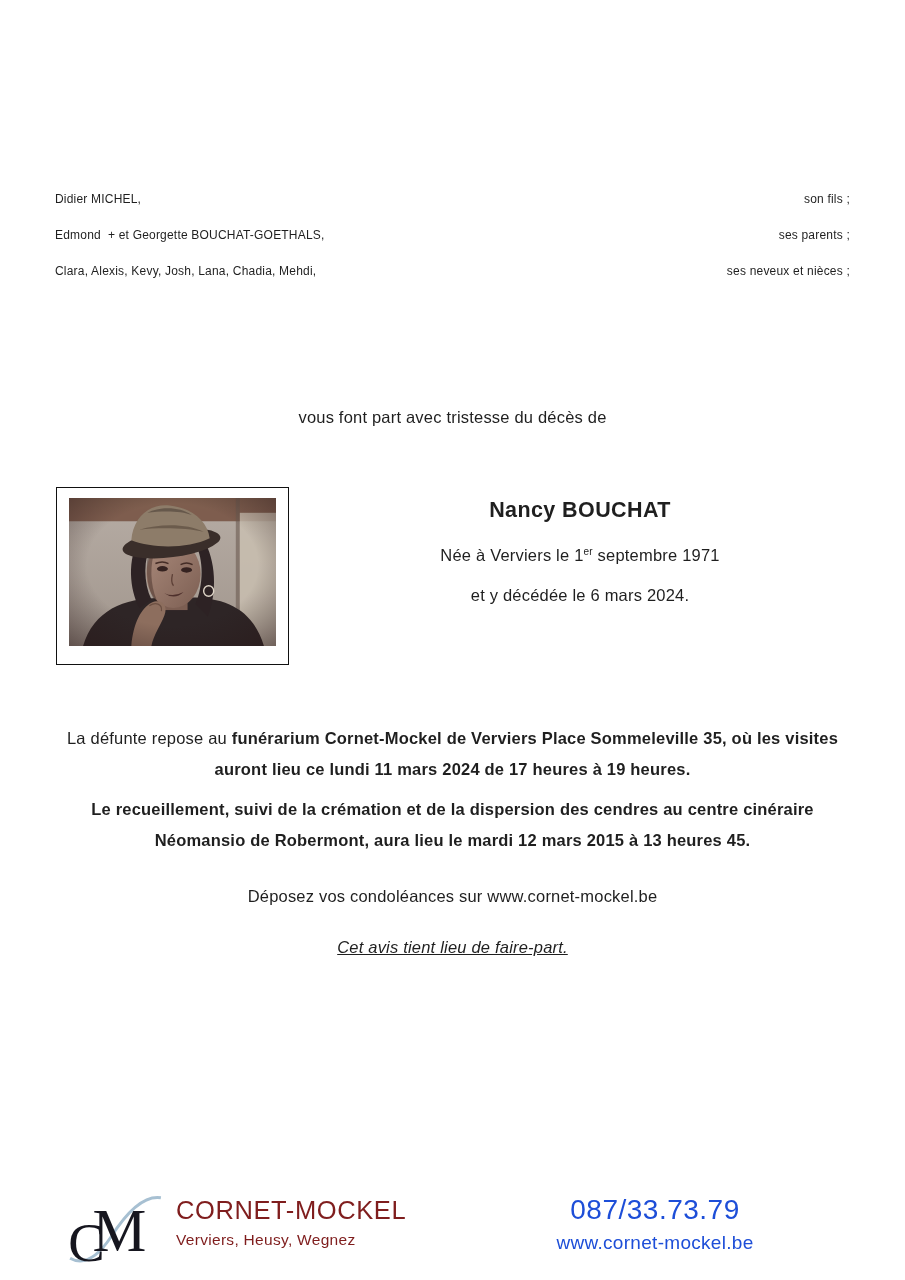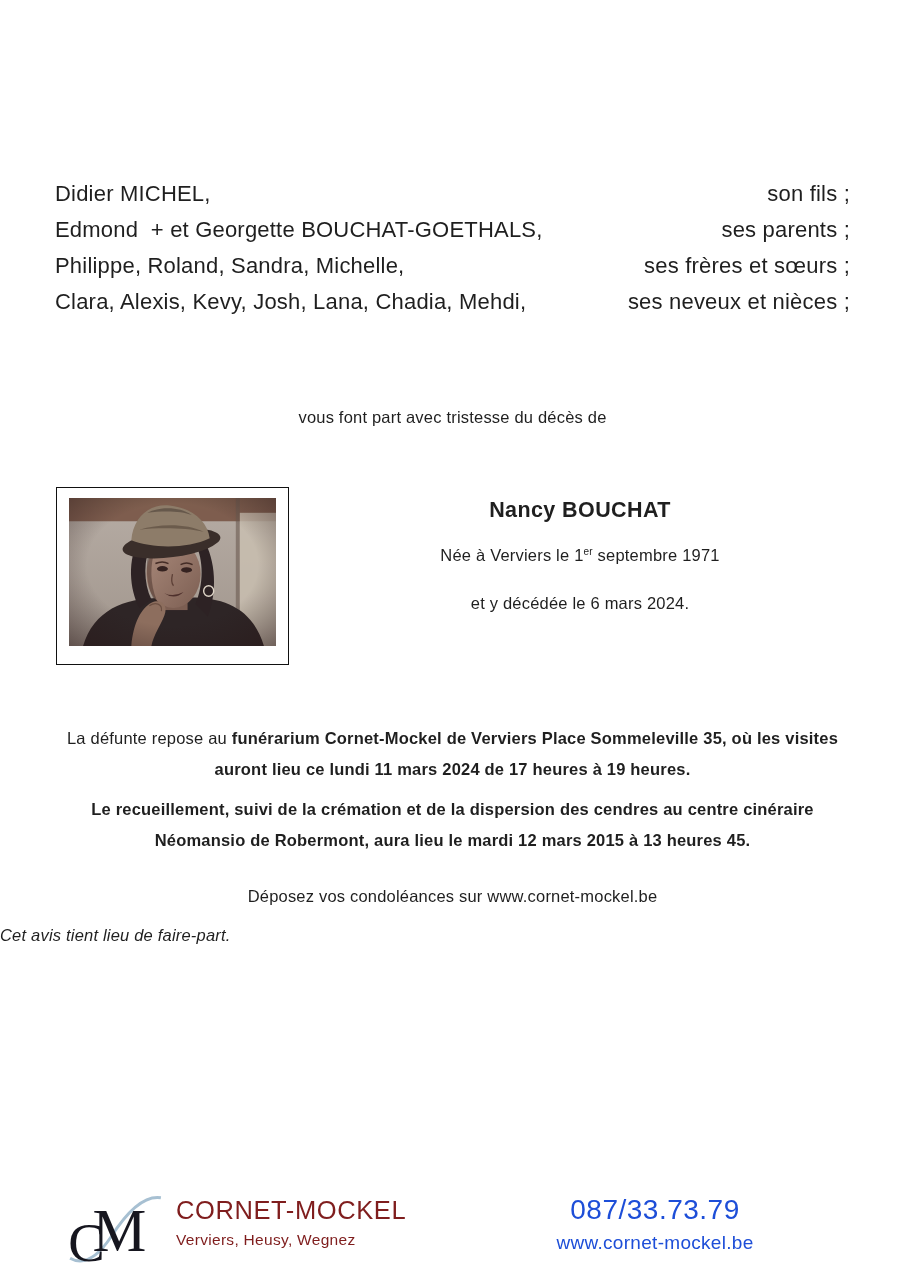--- a/index.html
+++ b/index.html
@@ -22,23 +22,23 @@
   
   .family {
     position: absolute;
     left: 55px;
     right: 55px;
     top: 181px;
   }
   .family-row {
     display: flex;
     justify-content: space-between;
-    align-items: flex-start;
+    align-items: center;
     height: 36px;
-    font-size: 22px;
+    font-size: 12px;
   }
   .family-row .names { white-space: pre-wrap; }
   .family-row .relation { text-align: right; }
 
   
   .intro-line {
     position: absolute;
     left: 0;
     right: 0;
     top: 404px;
@@ -81,21 +81,21 @@
   .birth-line, .death-line {
     margin: 0 0 17px 0;
     font-size: 16.5px;
     white-space: pre-wrap;
   }
   .birth-line sup {
     font-size: 10px;
     vertical-align: super;
     line-height: 0;
   }
-  .death-line { margin-top: 29px; }
+  .death-line { margin-top: 21px; }
 
   
   .details {
     position: absolute;
     left: 55px;
     right: 55px;
     top: 723px;
     text-align: center;
   }
   .details p {
@@ -112,23 +112,25 @@
     top: 887px;
     margin: 0;
     text-align: center;
     font-size: 16.5px;
   }
   .legal-notice {
     position: absolute;
     left: 0;
     right: 0;
     top: 926px;
-    margin: 0;
+    margin: 12px;
+    text-align: center;
     font-size: 16.5px;
     font-style: italic;
+    text-decoration: underline;
   }
 
   
   .footer-logo {
     position: absolute;
     left: 66px;
     top: 1186px;
     width: 98px;
     height: 82px;
   }
@@ -178,24 +180,20 @@
 <div class="page">
 
   <section class="family">
     <div class="family-row">
       <span class="names">Didier MICHEL,</span>
       <span class="relation">son fils ;</span>
     </div>
     <div class="family-row">
       <span class="names">Edmond  + et Georgette BOUCHAT-GOETHALS,</span>
       <span class="relation">ses parents ;</span>
-    </div>
-    <div class="family-row">
-      <span class="names">Philippe, Roland, Sandra, Michelle,</span>
-      <span class="relation">ses frères et sœurs ;</span>
     </div>
     <div class="family-row">
       <span class="names">Clara, Alexis, Kevy, Josh, Lana, Chadia, Mehdi,</span>
       <span class="relation">ses neveux et nièces ;</span>
     </div>
   </section>
 
   <p class="intro-line">vous font part avec tristesse du décès de</p>
 
   <div class="photo-frame">

